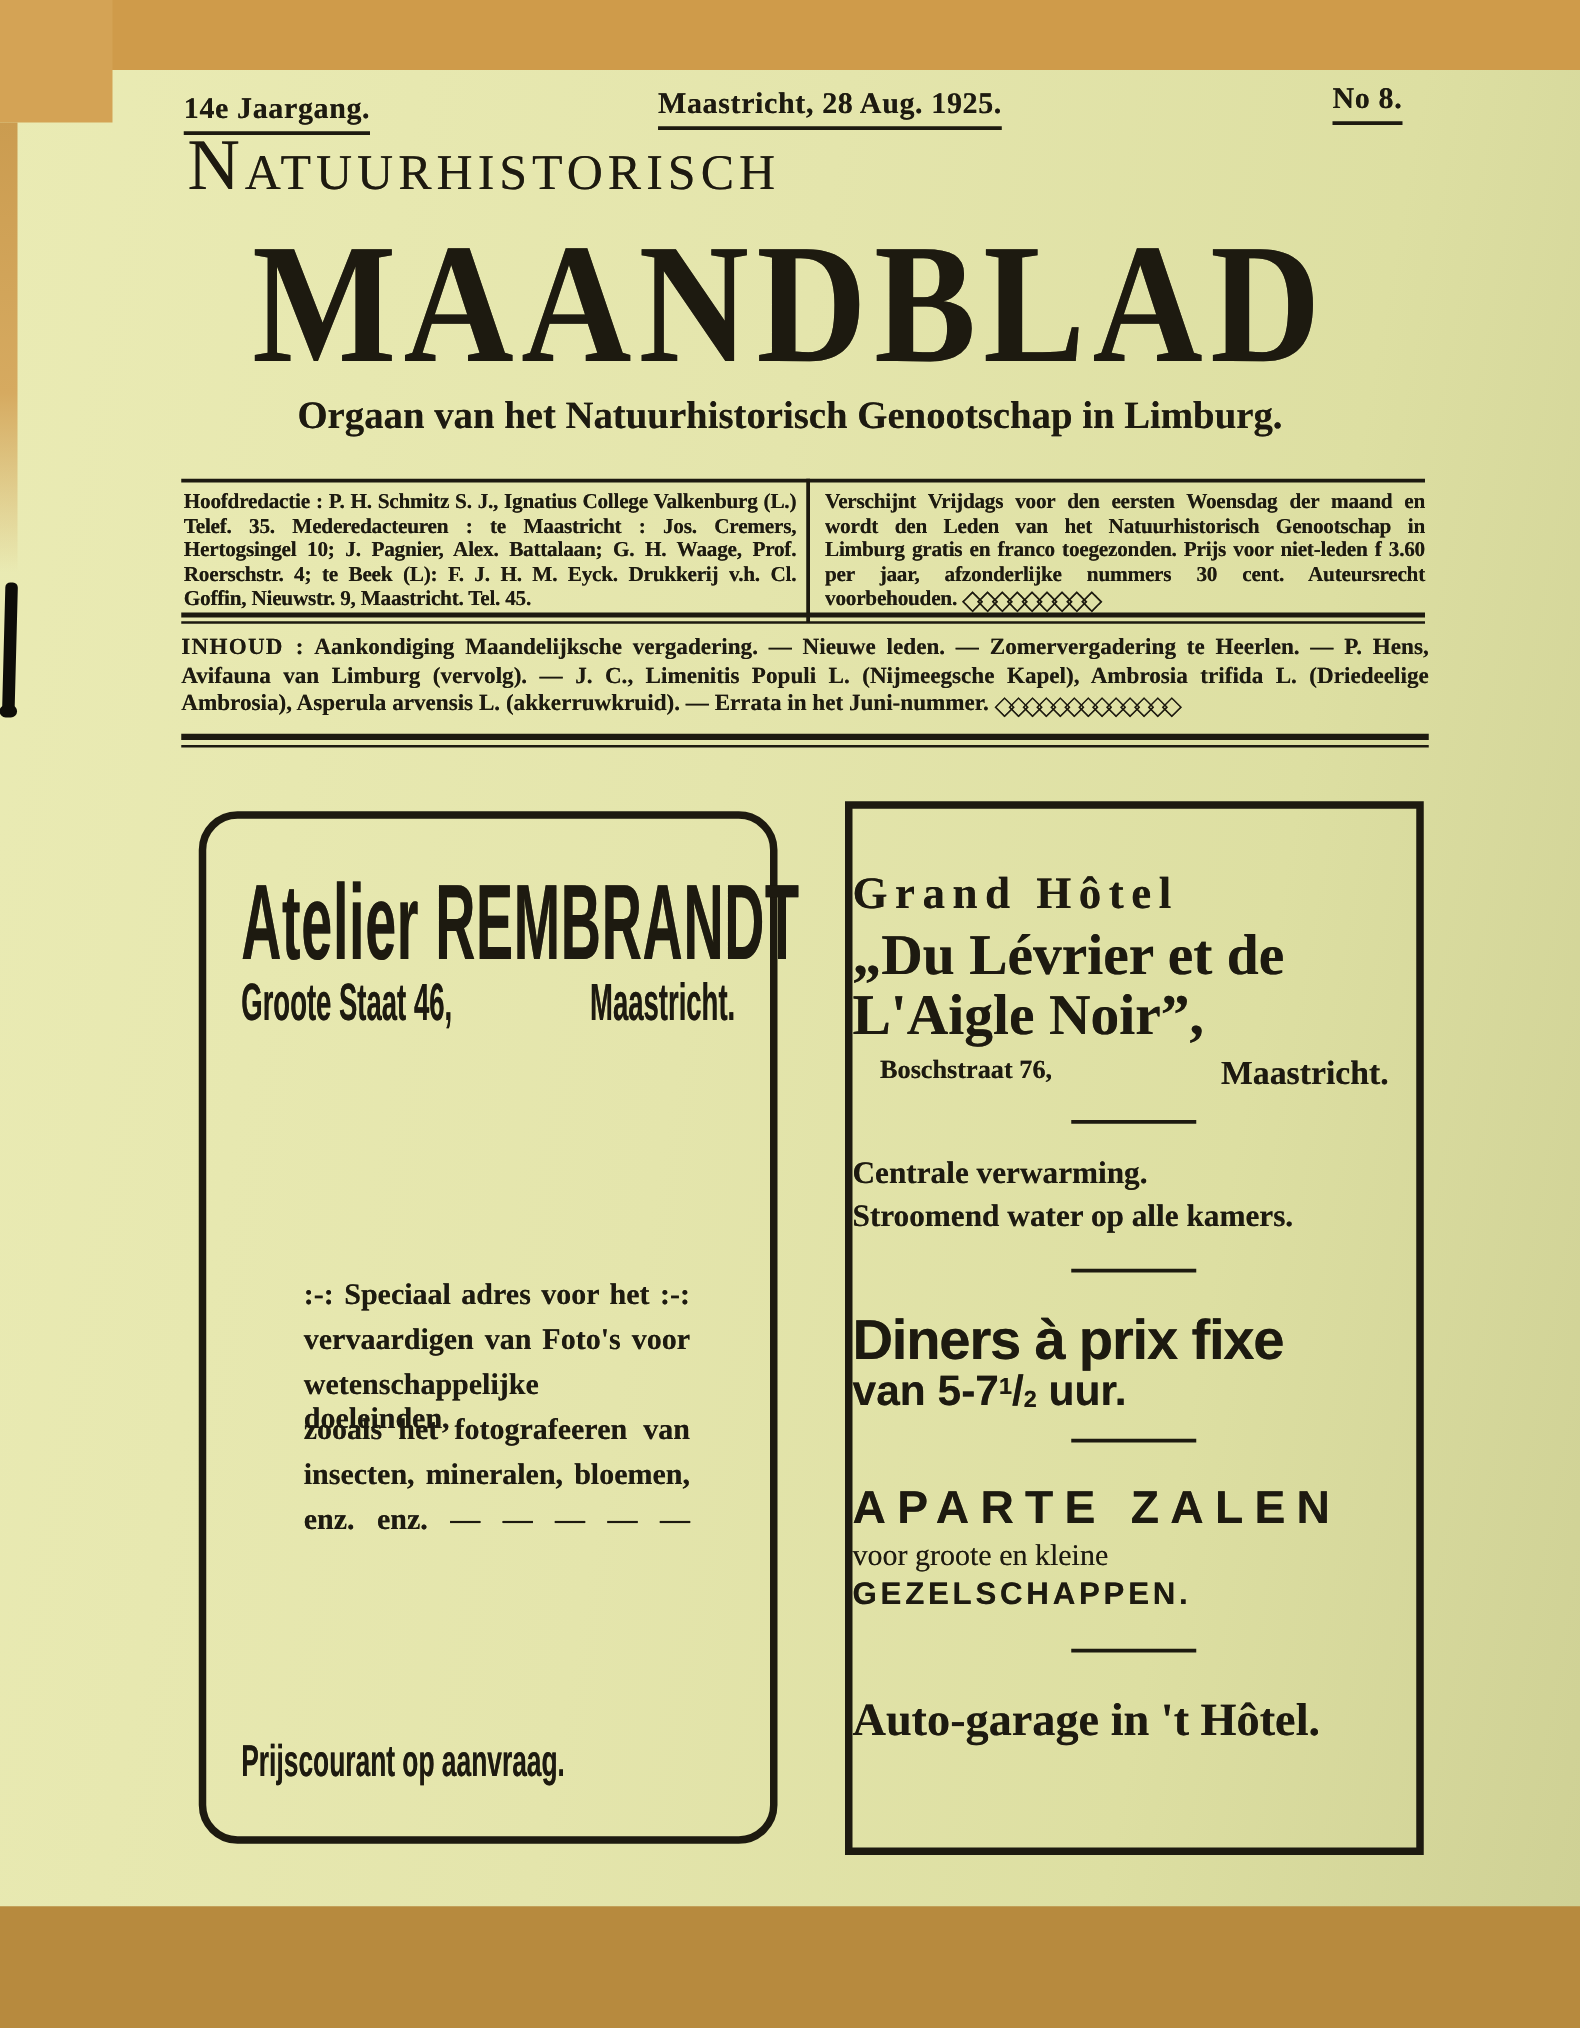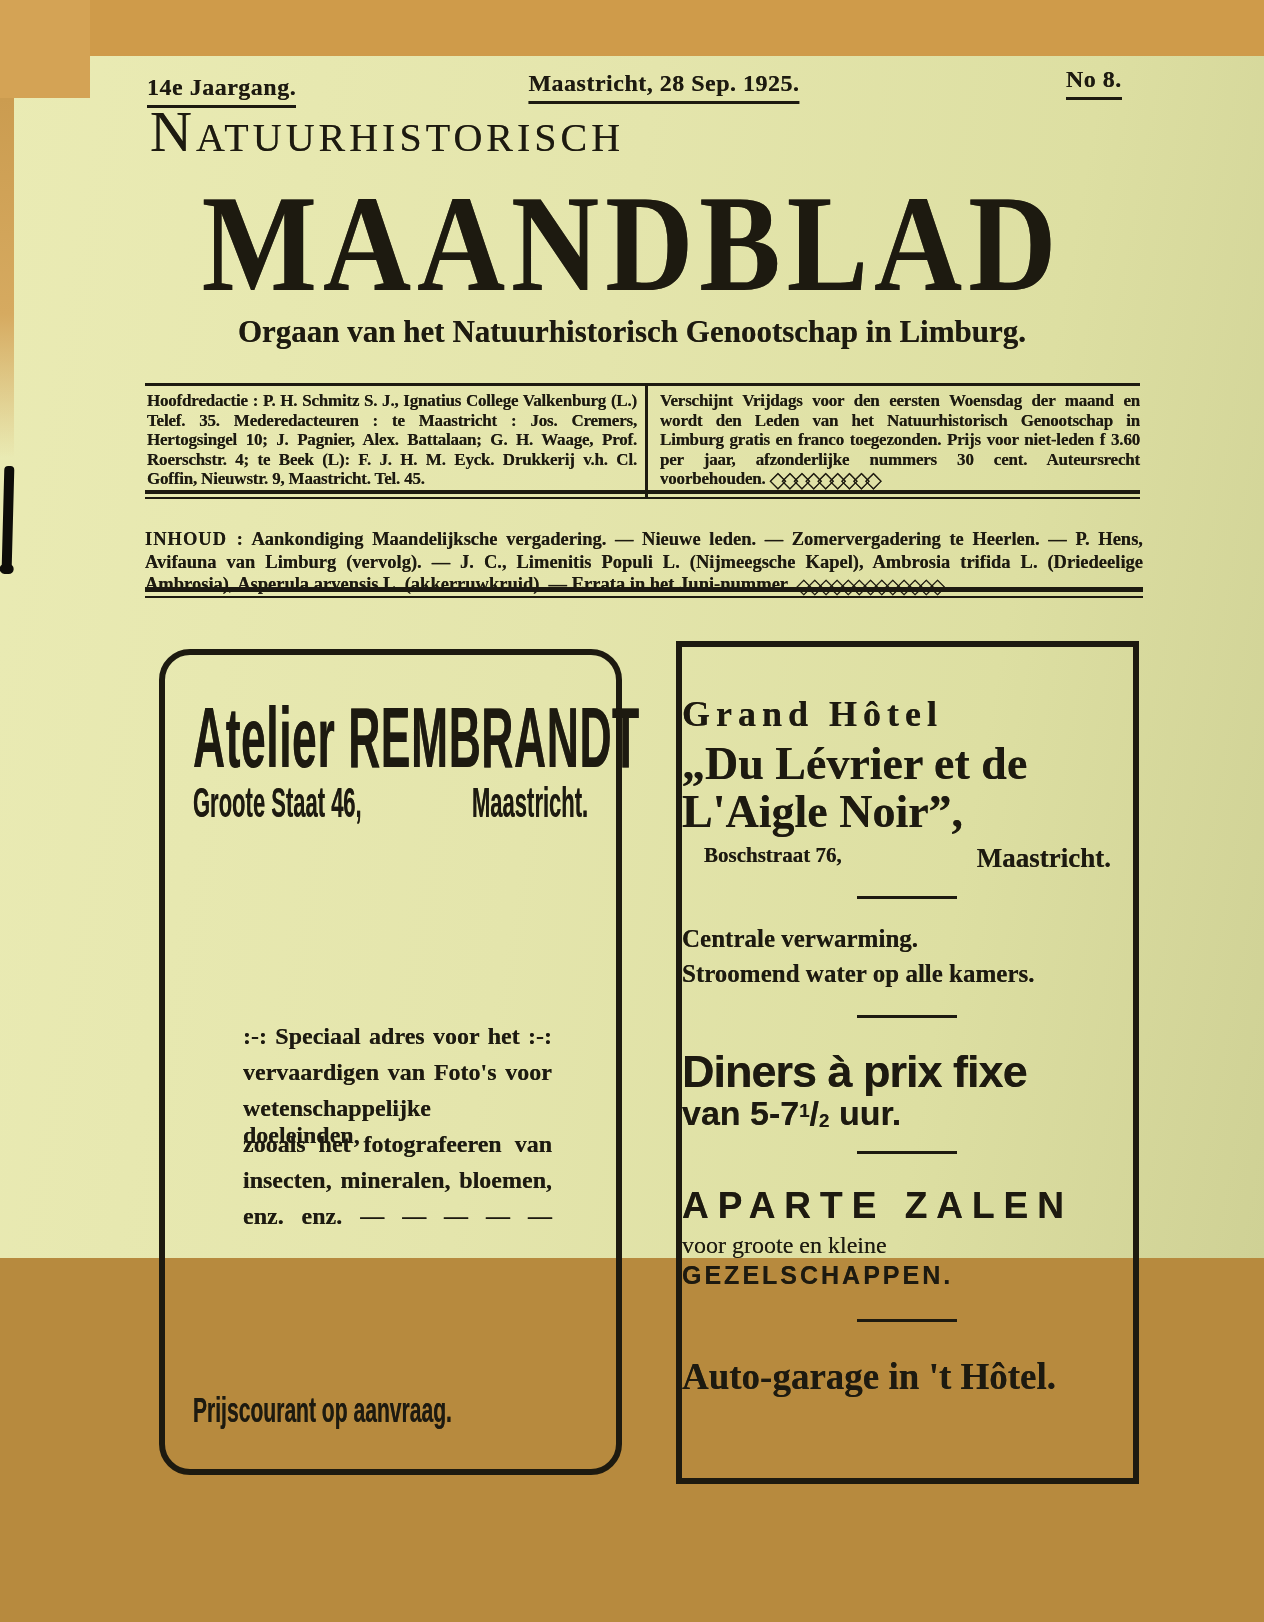--- a/index.html
+++ b/index.html
@@ -3,21 +3,21 @@
 <meta charset="utf-8">
 <style>
   :root{
     --paper:#e2e3a8;
     --ink:#1d1a10;
     --scan:#cf9b4a;
   }
   *{margin:0;padding:0;box-sizing:border-box;}
   body{width:1264px;height:1622px;overflow:hidden;background:#b78a3e;}
   #page{
-    position:relative;width:1264px;height:1258px;
+    position:relative;width:1264px;height:1525px;
     background:linear-gradient(100deg,#eaebb4 0%,#e4e5ac 45%,#dddfa2 75%,#cfd195 100%);
     font-family:"Liberation Serif","DejaVu Serif",serif;
     color:var(--ink);
   }
   .abs{position:absolute;}
   
   .scan-top{left:0;top:0;width:1264px;height:56px;background:var(--scan);}
   .scan-corner{left:0;top:0;width:90px;height:98px;background:#d4a355;}
   .scan-left{left:0;top:98px;width:14px;height:360px;background:linear-gradient(180deg,#cb9c50 0%,#d6aa60 60%,rgba(214,170,96,0) 100%);}
   .ink-blob{left:3px;top:466px;width:10px;height:104px;background:#0e0d09;border-radius:4px;transform:rotate(1.5deg);}
@@ -41,21 +41,21 @@
   .rule2a{left:145px;top:490px;width:995px;height:4px;}
   .rule2b{left:145px;top:497px;width:995px;height:2px;}
   .rule3a{left:145px;top:587px;width:998px;height:5px;}
   .rule3b{left:145px;top:596px;width:998px;height:2px;}
   
   .edcol{top:391px;font-size:17px;line-height:19.5px;font-weight:bold;text-align:justify;letter-spacing:-.2px;}
   .ed-left{left:147px;width:490px;}
   .ed-right{left:660px;width:480px;}
   .ornament{font-family:"DejaVu Sans",sans-serif;font-weight:bold;letter-spacing:-5px;font-size:22px;vertical-align:-3px;white-space:nowrap;}
   
-  .inhoud{left:145px;top:507px;width:998px;font-size:18.5px;line-height:22.5px;font-weight:bold;text-align:justify;margin-top:21px;}
+  .inhoud{left:145px;top:507px;width:998px;font-size:18.5px;line-height:22.5px;font-weight:bold;text-align:justify;}
   .inhoud .lbl{letter-spacing:1px;}
   .inhoud .ornament{font-size:21px;}
   
   .adbox{border:6px solid var(--ink);}
   .adbox-left{left:159px;top:649px;width:463px;height:826px;border-radius:31px;}
   .adbox-right{left:676px;top:641px;width:463px;height:843px;}
   .cond{font-family:"Liberation Sans","DejaVu Sans",sans-serif;font-weight:bold;white-space:nowrap;display:inline-block;}
   .atelier-title{left:28px;top:40px;font-size:84px;line-height:1;transform:scale(.53,1.02);transform-origin:0 0;letter-spacing:1px;}
   .atelier-addr-l{left:28px;top:124px;font-size:40px;transform:scale(.55,1.05);transform-origin:0 0;}
   .atelier-addr-r{right:28px;top:124px;font-size:40px;transform:scale(.55,1.05);transform-origin:100% 0;}
@@ -87,21 +87,21 @@
 <body>
 
 <div id="page">
 
   <div class="abs scan-top"></div>
   <div class="abs scan-corner"></div>
   <div class="abs scan-left"></div>
   <div class="abs ink-blob"></div>
 
   <div class="abs hdr vol soft"><span class="u">14e Jaargang.</span></div>
-  <div class="abs hdr dateline soft"><span class="u">Maastricht, 28 Sep. 1925.</span></div>
+  <div class="abs hdr dateline soft"><span class="u">Maastricht, 28 Aug. 1925.</span></div>
   <div class="abs hdr issue soft"><span class="u">No 8.</span></div>
 
   <div class="abs kicker soft"><span class="init">N</span><span>ATUURHISTORISCH</span></div>
   <div class="abs title soft"><span>MAANDBLAD</span></div>
   <div class="abs subtitle soft">Orgaan van het Natuurhistorisch Genootschap in Limburg.</div>
 
   <div class="abs rule rule1"></div>
   <div class="abs rule vdiv"></div>
 
   <div class="abs edcol ed-left soft">Hoofdredactie : P. H. Schmitz S. J., Ignatius College Valkenburg (L.) Telef. 35. Mederedacteuren : te Maastricht : Jos. Cremers, Hertogsingel 10; J. Pagnier, Alex. Battalaan; G. H. Waage, Prof. Roerschstr. 4; te Beek (L): F. J. H. M. Eyck. Drukkerij v.h. Cl. Goffin, Nieuwstr. 9, Maastricht. Tel. 45.</div>

